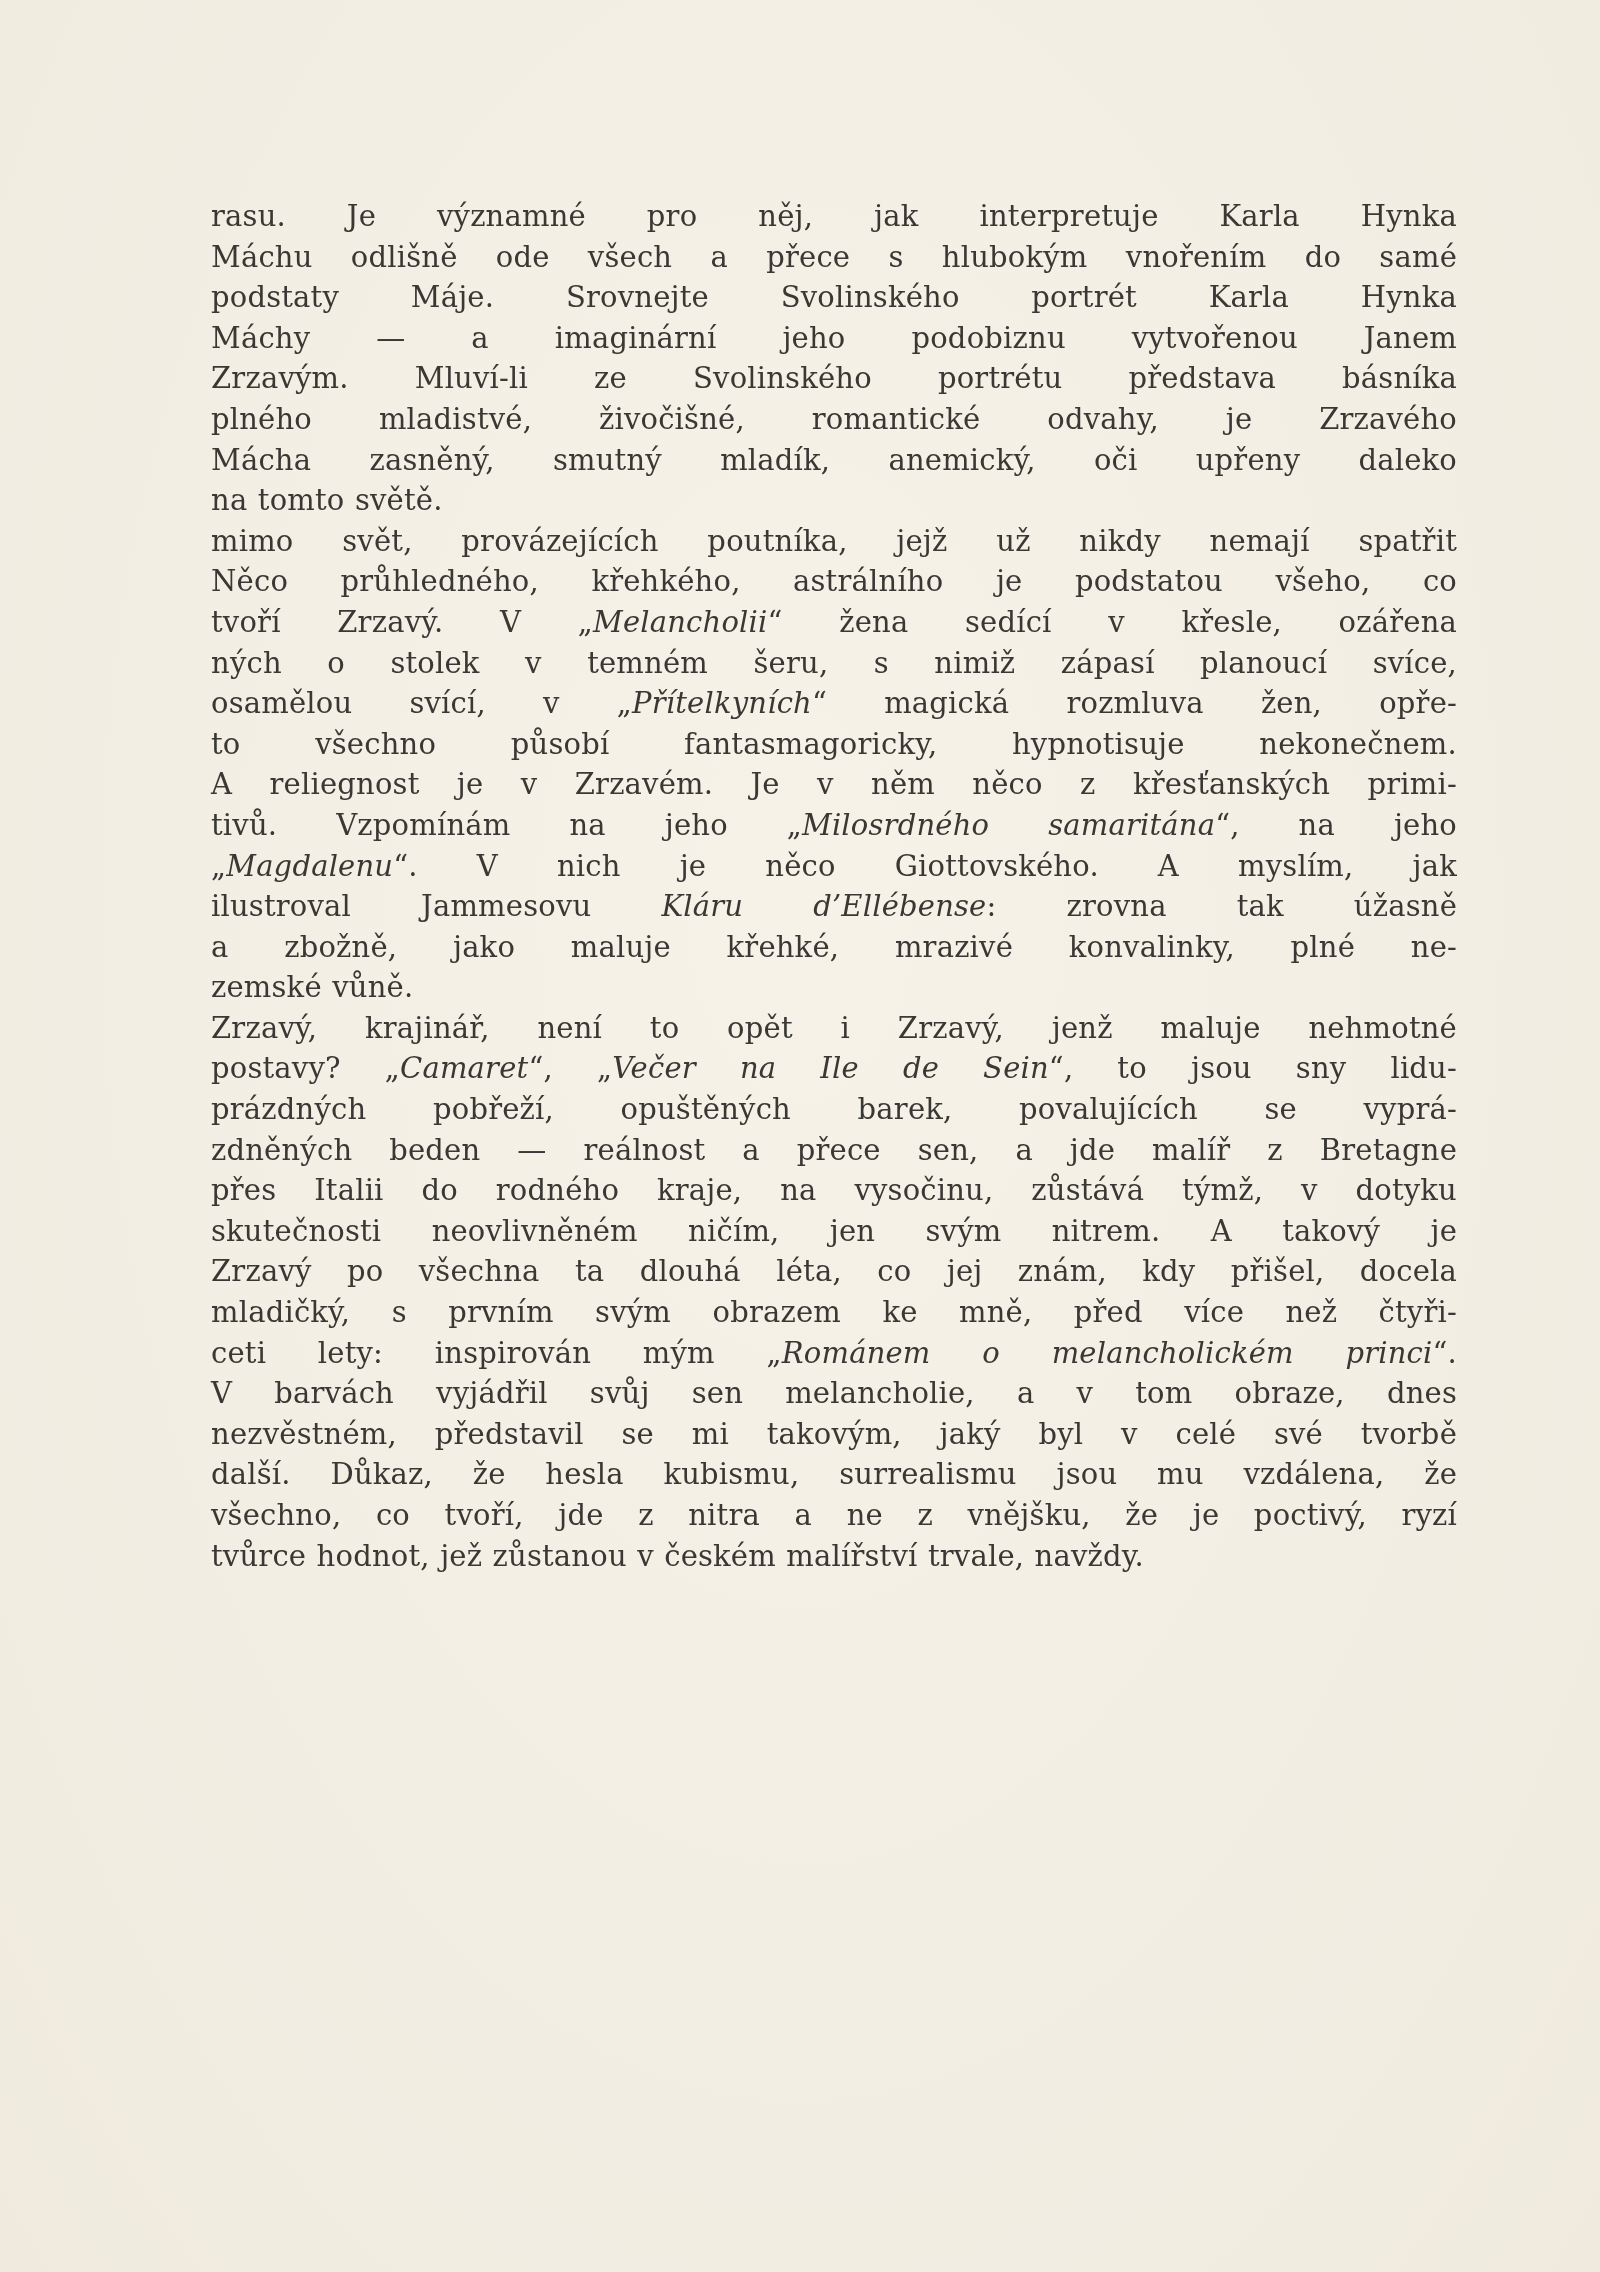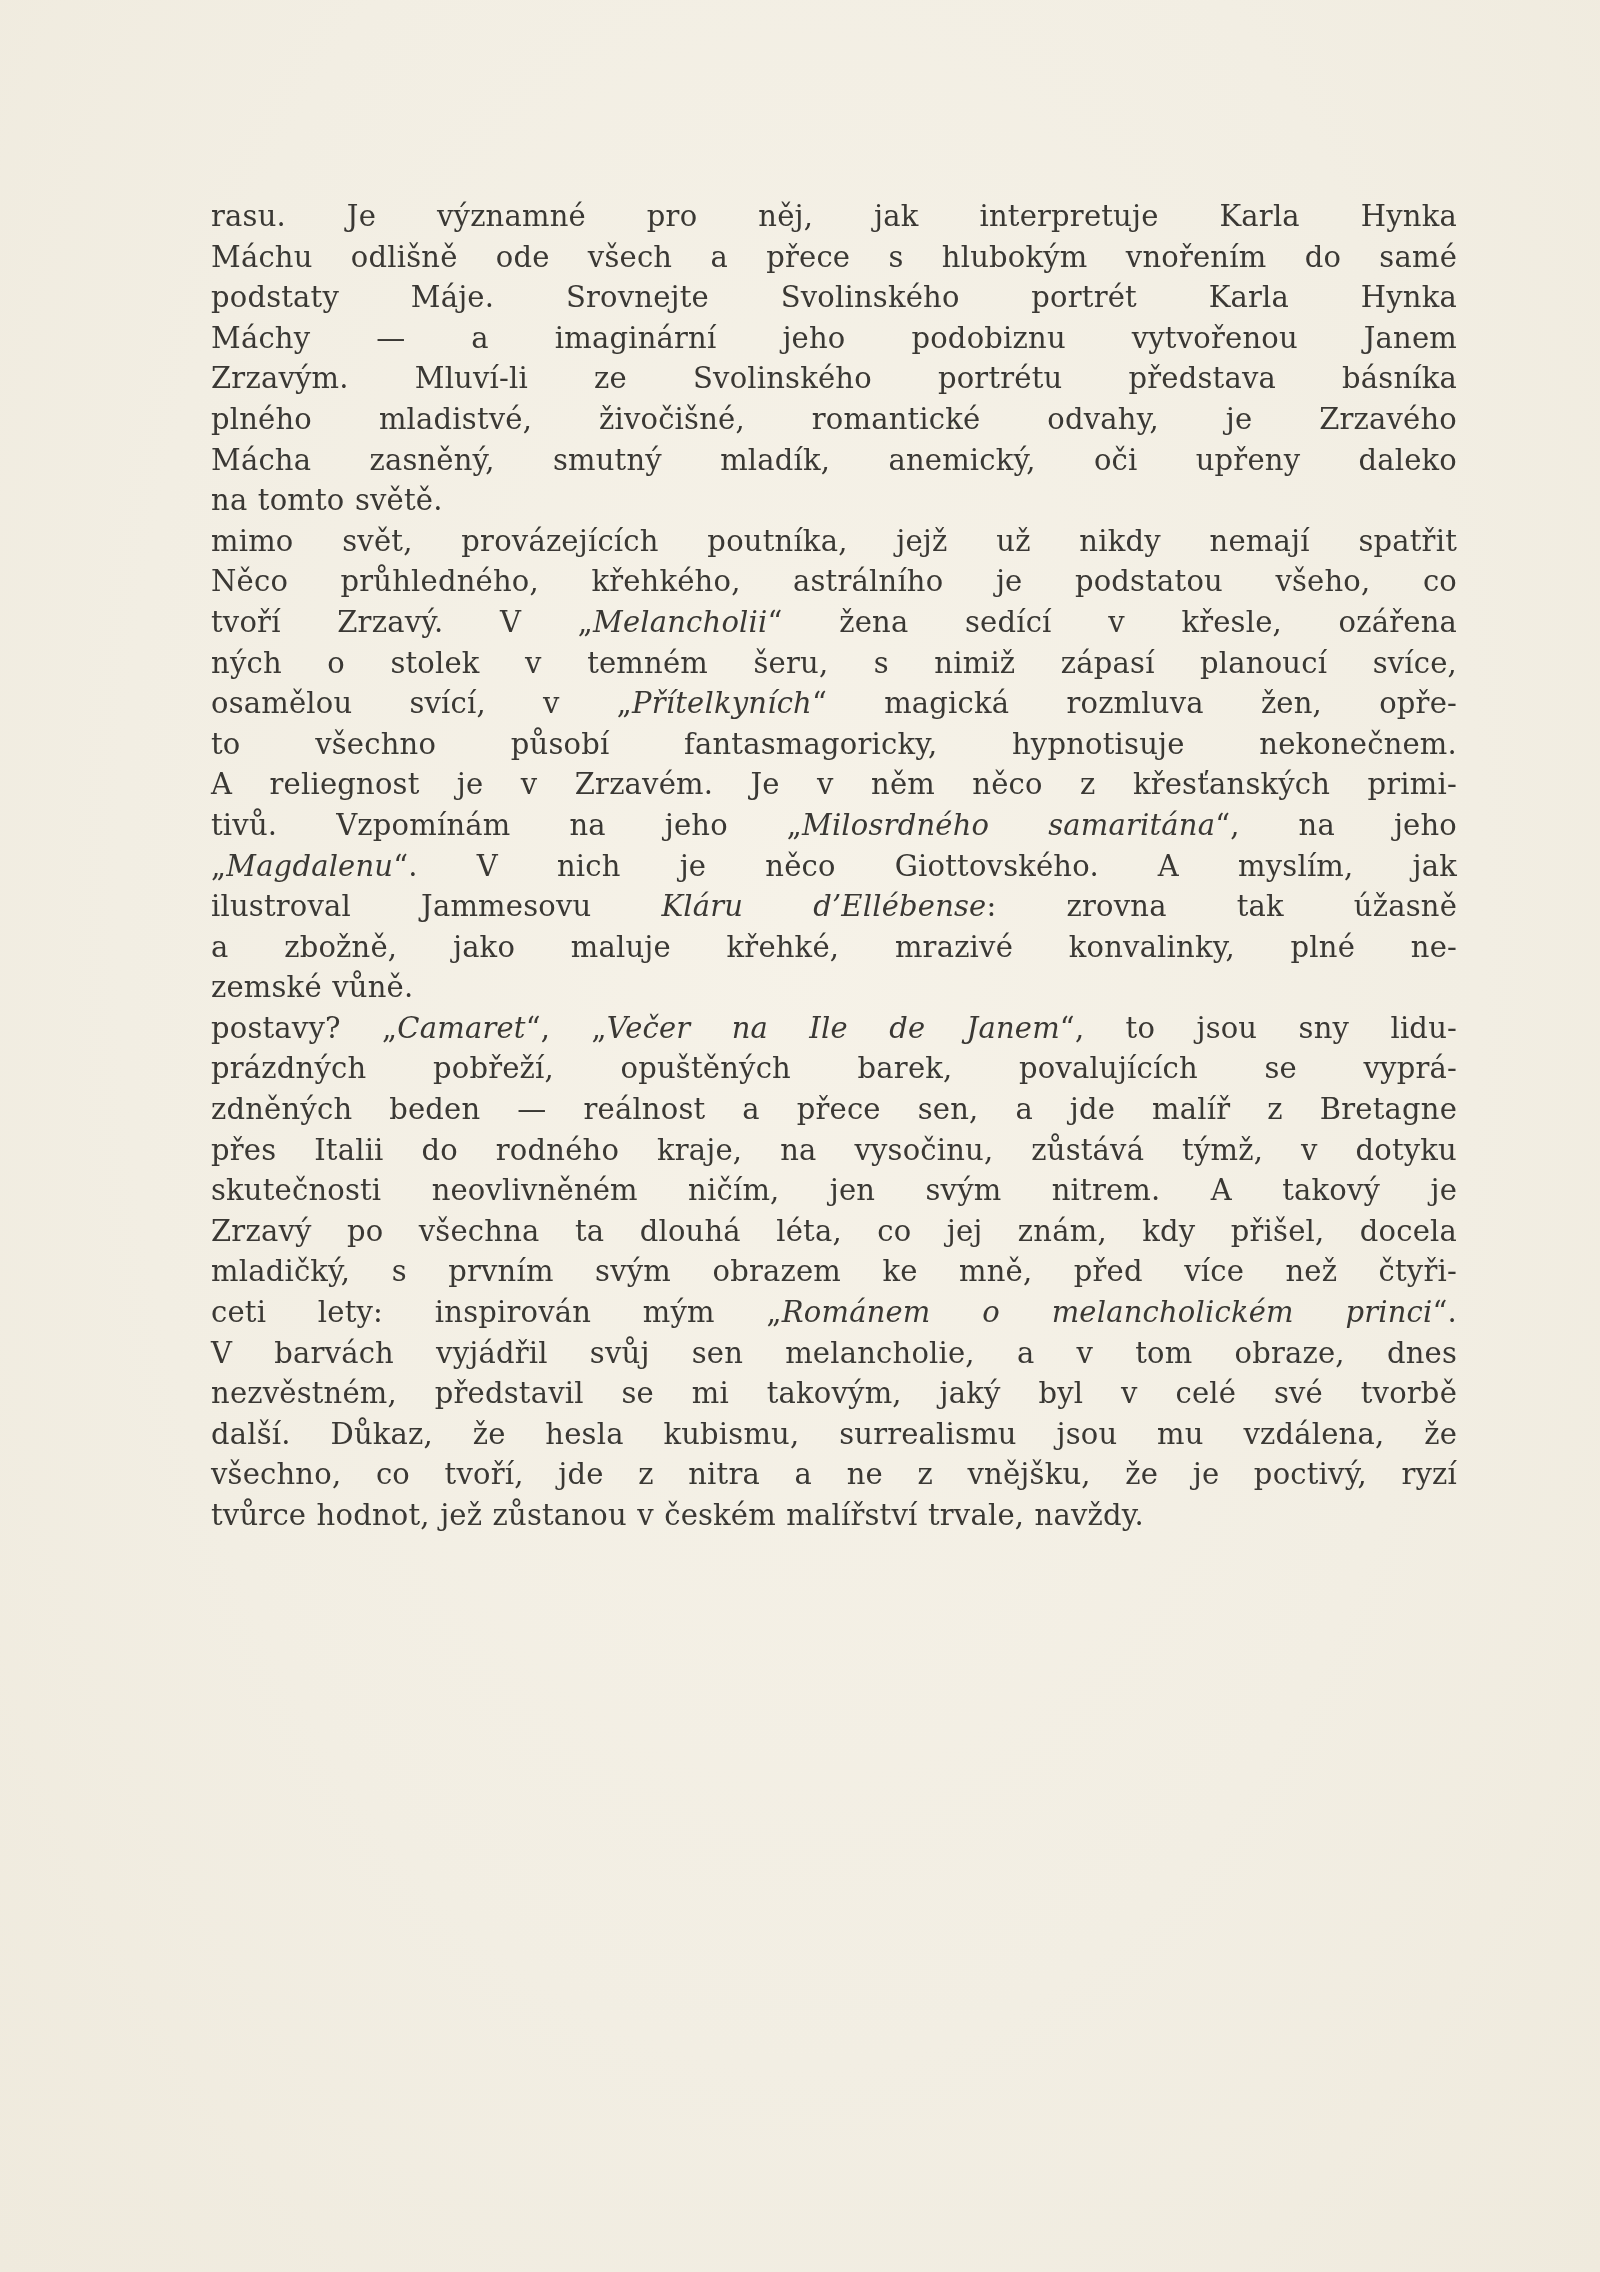--- a/index.html
+++ b/index.html
@@ -66,21 +66,22 @@
       <span class="line">osamělou svící, v „<em>Přítelkyních</em>“ magická rozmluva žen, opře-</span>
       <span class="line">to všechno působí fantasmagoricky, hypnotisuje nekonečnem.</span>
       <span class="line">A reliegnost je v Zrzavém. Je v něm něco z křesťanských primi-</span>
       <span class="line">tivů. Vzpomínám na jeho „<em>Milosrdného samaritána</em>“, na jeho</span>
       <span class="line">„<em>Magdalenu</em>“. V nich je něco Giottovského. A myslím, jak</span>
       <span class="line">ilustroval Jammesovu <em>Kláru d’Ellébense</em>: zrovna tak úžasně</span>
       <span class="line">a zbožně, jako maluje křehké, mrazivé konvalinky, plné ne-</span>
       <span class="line last">zemské vůně.</span>
     </div>
   <div class="para">
-      <span class="line">postavy? „<em>Camaret</em>“, „<em>Večer na Ile de Janem</em>“, to jsou sny lidu-</span>
+      <span class="line">Zrzavý, krajinář, není to opět i Zrzavý, jenž maluje nehmotné</span>
+      <span class="line">postavy? „<em>Camaret</em>“, „<em>Večer na Ile de Sein</em>“, to jsou sny lidu-</span>
       <span class="line">prázdných pobřeží, opuštěných barek, povalujících se vyprá-</span>
       <span class="line">zdněných beden — reálnost a přece sen, a jde malíř z Bretagne</span>
       <span class="line">přes Italii do rodného kraje, na vysočinu, zůstává týmž, v dotyku</span>
       <span class="line">skutečnosti neovlivněném ničím, jen svým nitrem. A takový je</span>
       <span class="line">Zrzavý po všechna ta dlouhá léta, co jej znám, kdy přišel, docela</span>
       <span class="line">mladičký, s prvním svým obrazem ke mně, před více než čtyři-</span>
       <span class="line">ceti lety: inspirován mým „<em>Románem o melancholickém princi</em>“.</span>
       <span class="line">V barvách vyjádřil svůj sen melancholie, a v tom obraze, dnes</span>
       <span class="line">nezvěstném, představil se mi takovým, jaký byl v celé své tvorbě</span>
       <span class="line">další. Důkaz, že hesla kubismu, surrealismu jsou mu vzdálena, že</span>

